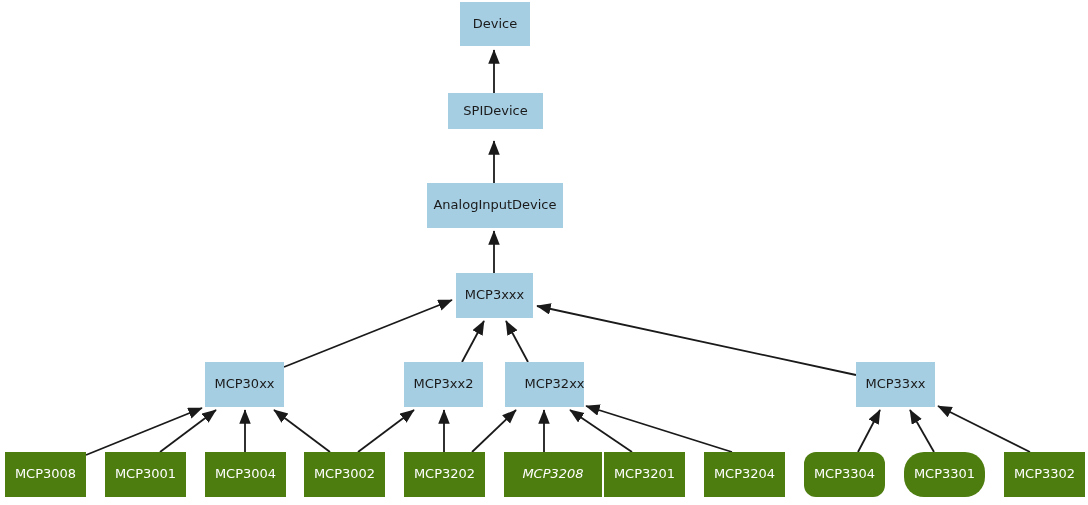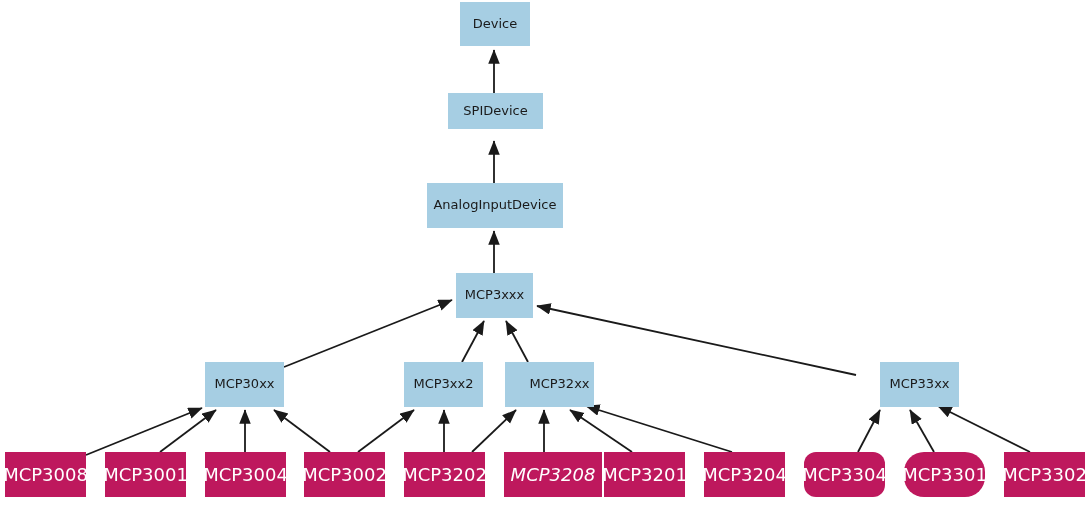--- a/index.html
+++ b/index.html
@@ -33,23 +33,23 @@
     line-height: 1.1;
     white-space: nowrap;
     z-index: 2;
   }
   .node-base {
     background: #a6cee3;
     color: #1a1a1a;
     font-size: 13px;
   }
   .node-leaf {
-    background: #be185d;
+    background: #4d7c0f;
     color: #ffffff;
-    font-size: 18px;
+    font-size: 13px;
   }
   .node-label {
     display: block;
     padding: 0 4px;
   }
 </style>
 </head>
 <body>
 
 <div id="diagram-root">
@@ -94,24 +94,24 @@
       </div>
       <div class="node node-base" style="left: 456px; top: 273px; width: 77px; height: 45px;">
         <span class="node-label">MCP3xxx</span>
       </div>
       <div class="node node-base" style="left: 205px; top: 362px; width: 79px; height: 45px;">
         <span class="node-label">MCP30xx</span>
       </div>
       <div class="node node-base" style="left: 404px; top: 362px; width: 79px; height: 45px;">
         <span class="node-label">MCP3xx2</span>
       </div>
-      <div class="node node-base" style="left: 505px; top: 362px; width: 89px; height: 45px; padding-left: 20px;">
+      <div class="node node-base" style="left: 505px; top: 362px; width: 79px; height: 45px; padding-left: 20px;">
         <span class="node-label">MCP32xx</span>
       </div>
-      <div class="node node-base" style="left: 880px; top: 362px; width: 79px; height: 45px;">
+      <div class="node node-base" style="left: 856px; top: 362px; width: 79px; height: 45px;">
         <span class="node-label">MCP33xx</span>
       </div>
       <div class="node node-leaf" style="left: 5px; top: 452px; width: 81px; height: 45px;">
         <span class="node-label">MCP3008</span>
       </div>
       <div class="node node-leaf" style="left: 105px; top: 452px; width: 81px; height: 45px;">
         <span class="node-label">MCP3001</span>
       </div>
       <div class="node node-leaf" style="left: 205px; top: 452px; width: 81px; height: 45px;">
         <span class="node-label">MCP3004</span>

